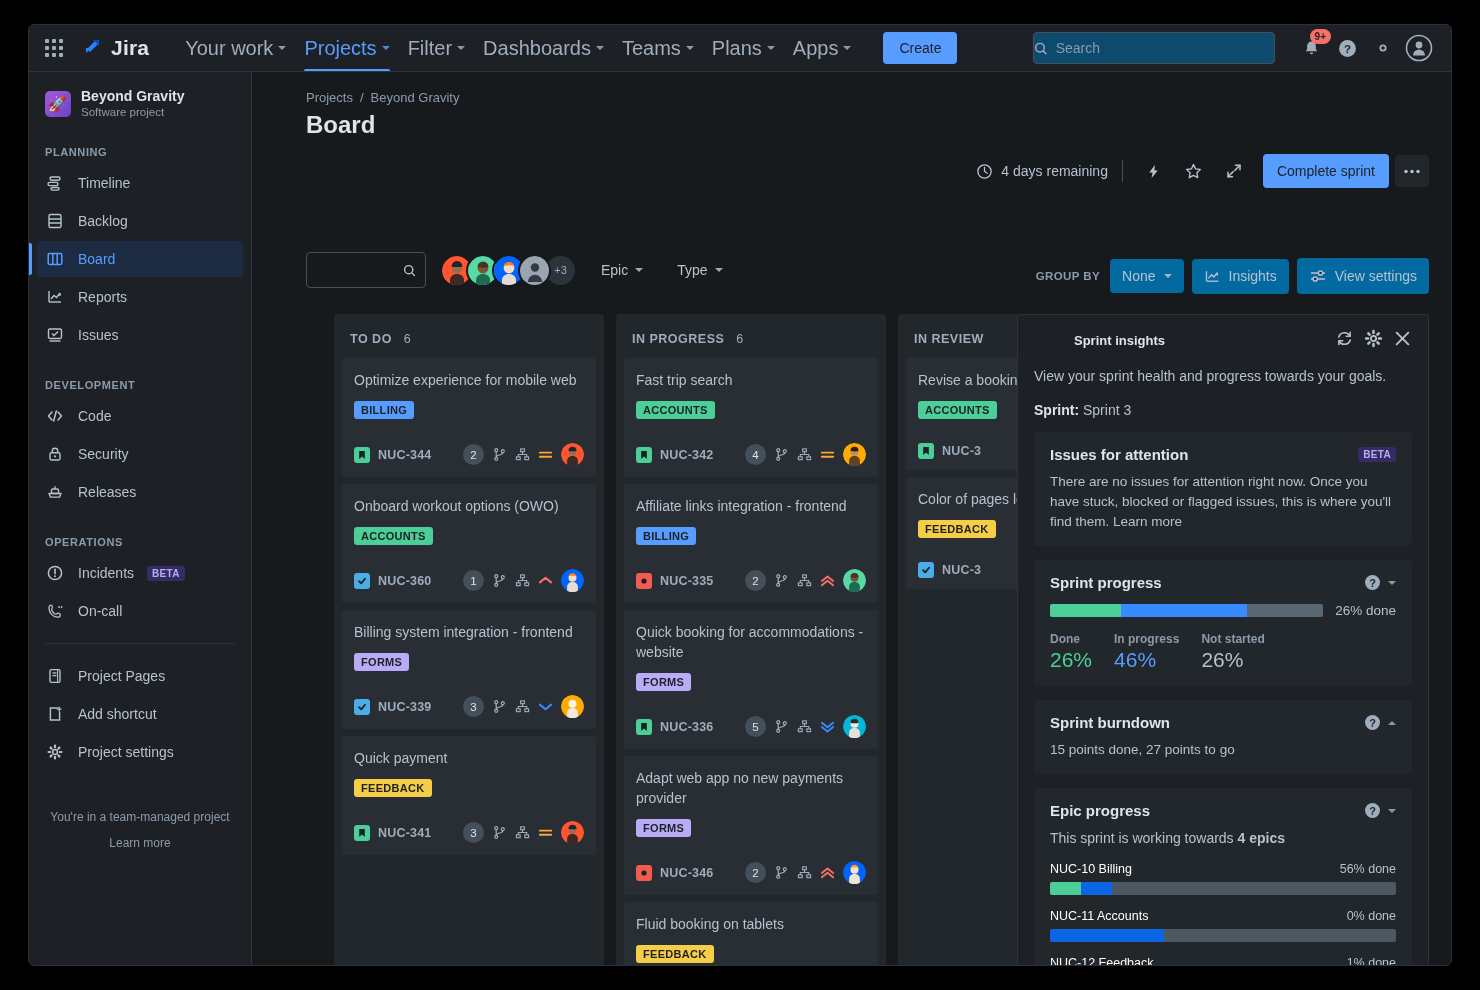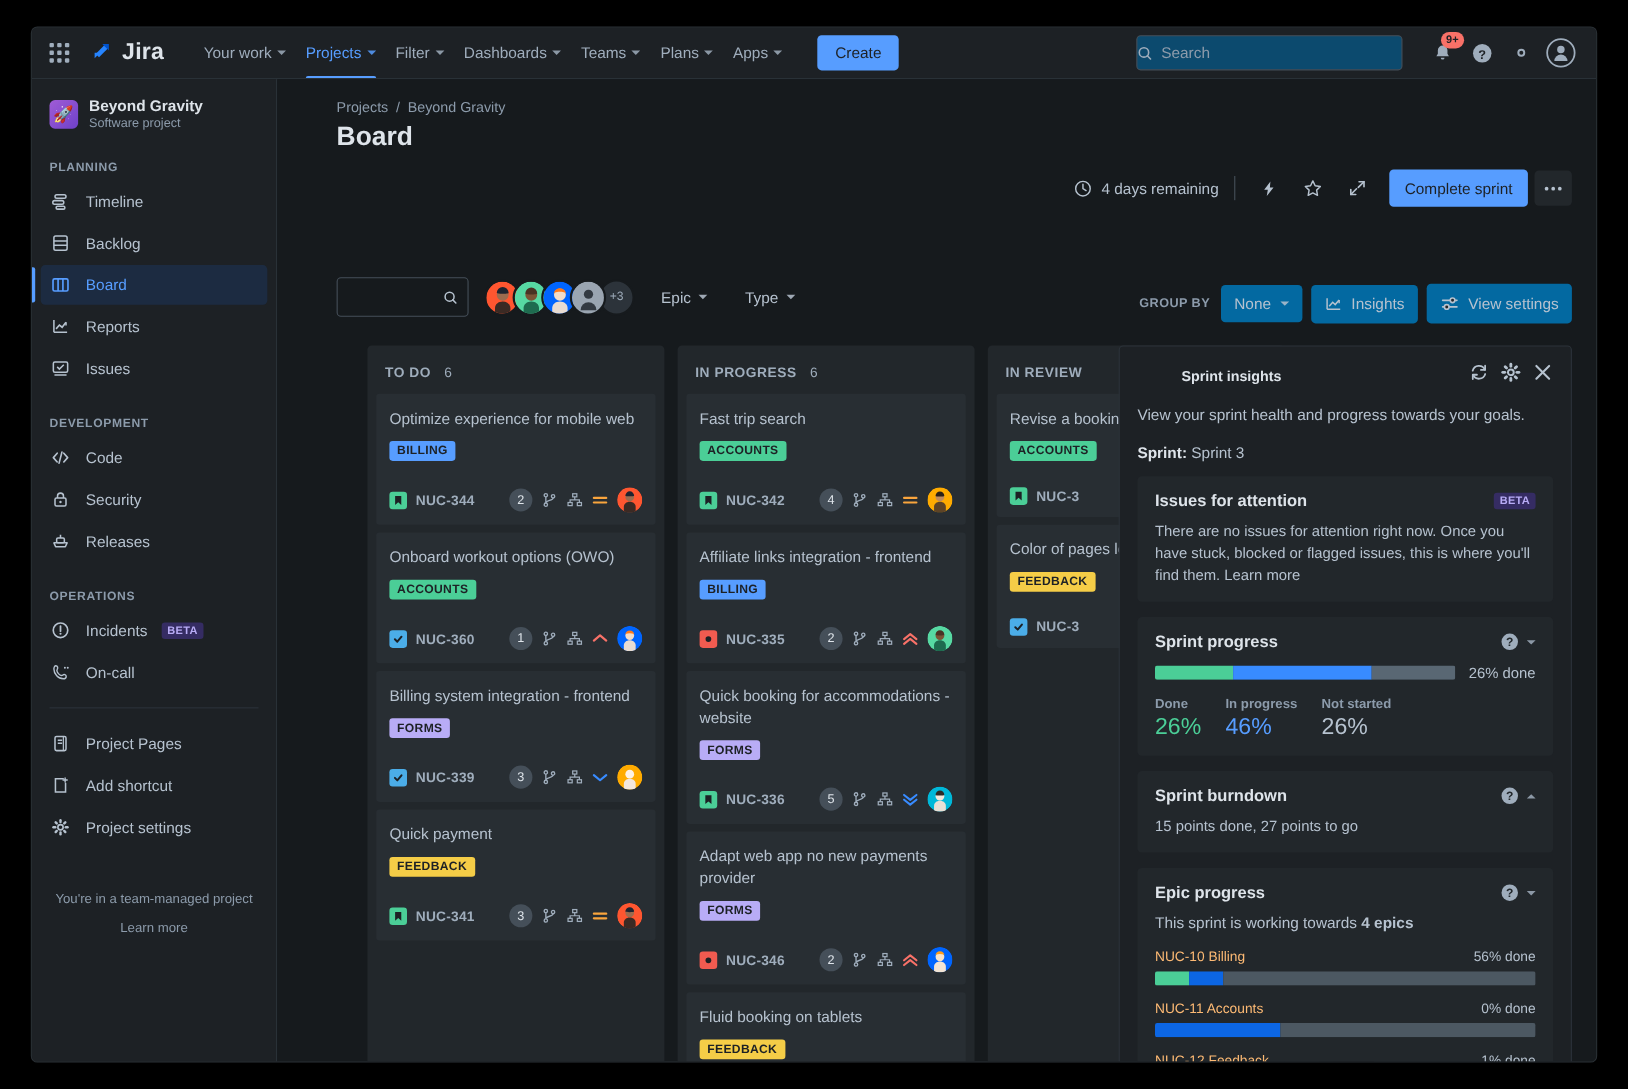--- a/index.html
+++ b/index.html
@@ -29,21 +29,21 @@
     width: 26px; height: 26px; display: grid;
     grid-template-columns: repeat(3, 4px); grid-template-rows: repeat(3, 4px);
     gap: 3px; justify-content: center; align-content: center;
     cursor: pointer; border-radius: 3px;
   }
   .appswitch i { width: 4px; height: 4px; background: #9fadbc; border-radius: 1px; display:block;}
   .logo { display: flex; align-items: center; gap: 6px; margin-left: 14px; }
   .logo-txt { color: #dee4ea; font-size: 21px; font-weight: 600; letter-spacing: .2px; }
   .navitems { display: flex; align-items: center; gap: 2px; margin-left: 28px; height: 100%; }
   .navitem {
-    color: #9fadbc; font-size: 14px; padding: 0 8px; height: 100%;
+    color: #9fadbc; font-size: 20px; padding: 0 8px; height: 100%;
     display: flex; align-items: center; gap: 5px; cursor: pointer;
     position: relative;
   }
   .navitem.active { color: #579dff; }
   .navitem.active::after {
     content:''; position: absolute; left: 8px; right: 8px; bottom: 0;
     height: 2px; background: #579dff; border-radius: 2px 2px 0 0;
   }
   .caret { width: 0; height: 0; border-left: 4px solid transparent; border-right: 4px solid transparent;
            border-top: 4.5px solid currentColor; display:inline-block; opacity:.85;}
@@ -201,21 +201,21 @@
   .pcard-body { color:#b6c2cf; font-size:13.5px; line-height: 20px; margin-top: 9px;}
   .bar-row { display:flex; align-items:center; gap: 12px; margin-top: 12px;}
   .bar { height: 13px; border-radius: 2px; display:flex; overflow:hidden; flex: 1;}
   .bar .seg { height:100%; }
   .bar-lbl { color:#b6c2cf; font-size: 13.5px; white-space:nowrap;}
   .stats { display:flex; gap: 22px; margin-top: 14px;}
   .stat-k { color:#8c9bab; font-size: 12px; font-weight:600; }
   .stat-v { font-size: 21px; margin-top: 2px; }
   .epic-row { margin-top: 14px;}
   .epic-hd { display:flex; align-items:center;}
-  .epic-name { color:#fdba74; font-size: 12.5px; cursor:pointer;}
+  .epic-name { color:#ffffff; font-size: 12.5px; cursor:pointer;}
   .epic-pct { margin-left:auto; color:#b6c2cf; font-size: 12.5px;}
   .epic-bar { height: 13px; margin-top: 6px; border-radius: 2px; display:flex; overflow:hidden;}
   .col-fade {
     position:absolute; left: 941px; top: 242px; width: 56px; height: 716px;
     background: linear-gradient(to right, rgba(22,26,29,0) 0%, #161a1d 55%);
     pointer-events:none;
   }
 </style>
 </head>
 <body>

